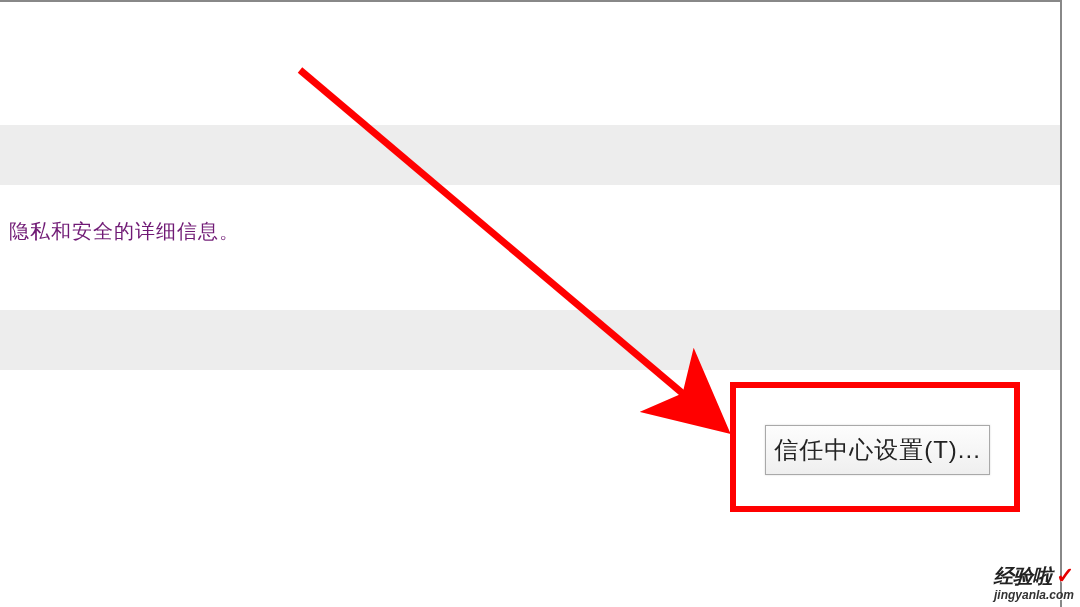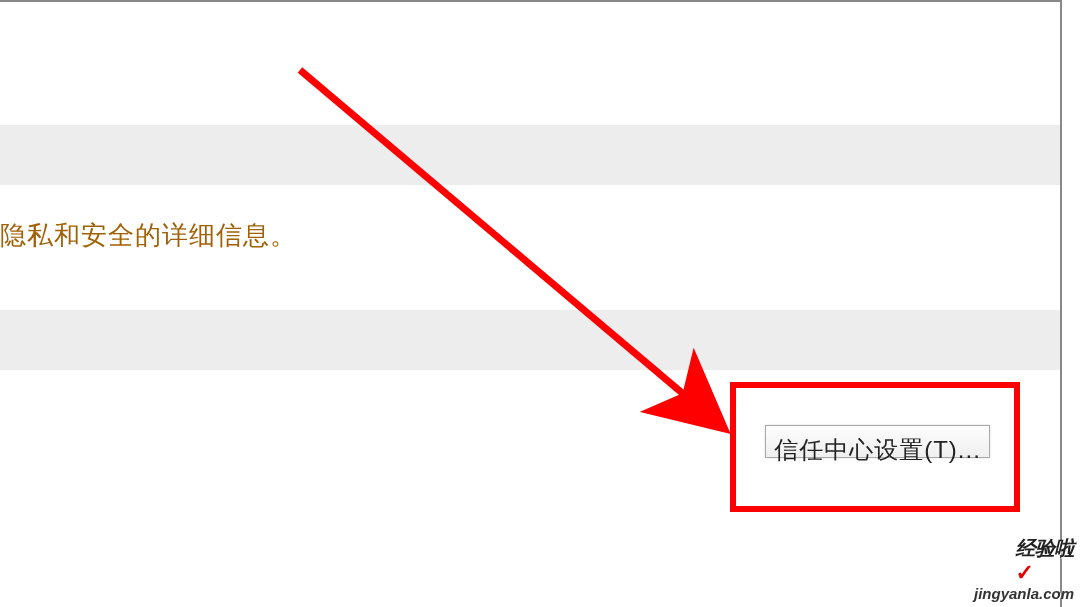--- a/index.html
+++ b/index.html
@@ -16,35 +16,36 @@
       right: 0;
       height: 60px;
       background: #ededed;
     }
     .bar1 { top: 125px; }
     .bar2 { top: 310px; }
 
     .desc-text {
       position: absolute;
       left: 0;
-      font-size: 26px;
-      color: #a16207;
+      font-size: 20px;
+      color: #701a75;
       font-weight: 400;
       white-space: nowrap;
       letter-spacing: 1px;
+      padding-left: 9px;
     }
     .text1 { top: 218px; }
     .text2 { top: 423px; }
 
     .trust-button {
       position: absolute;
       right: 70px;
       top: 425px;
       width: 225px;
-      height: 33px;
+      height: 50px;
       background: linear-gradient(#fdfdfd, #efefef);
       border: 1px solid #a9a9a9;
       font-size: 24px;
       color: #222;
       text-align: center;
       line-height: 48px;
       letter-spacing: 1px;
       box-shadow: 0 0 2px rgba(0,0,0,0.15);
     }
 
@@ -77,25 +78,24 @@
     .watermark .wm-top {
       font-size: 20px;
       font-weight: 900;
       color: #222;
       font-style: italic;
       letter-spacing: -0.5px;
       text-shadow: 1px 1px 0 #fff;
       display: inline-flex;
       align-items: baseline;
       gap: 4px;
-      flex-direction: column;
     }
     .watermark .wm-check { color: #e60000; font-style: normal; font-size: 22px; }
     .watermark .wm-bottom {
-      font-size: 15px;
+      font-size: 12px;
       font-weight: 700;
       color: #333;
       font-style: italic;
       text-shadow: 1px 1px 0 #fff;
       margin-top: 2px;
     }
   </style>
 </head>
 <body>
 

